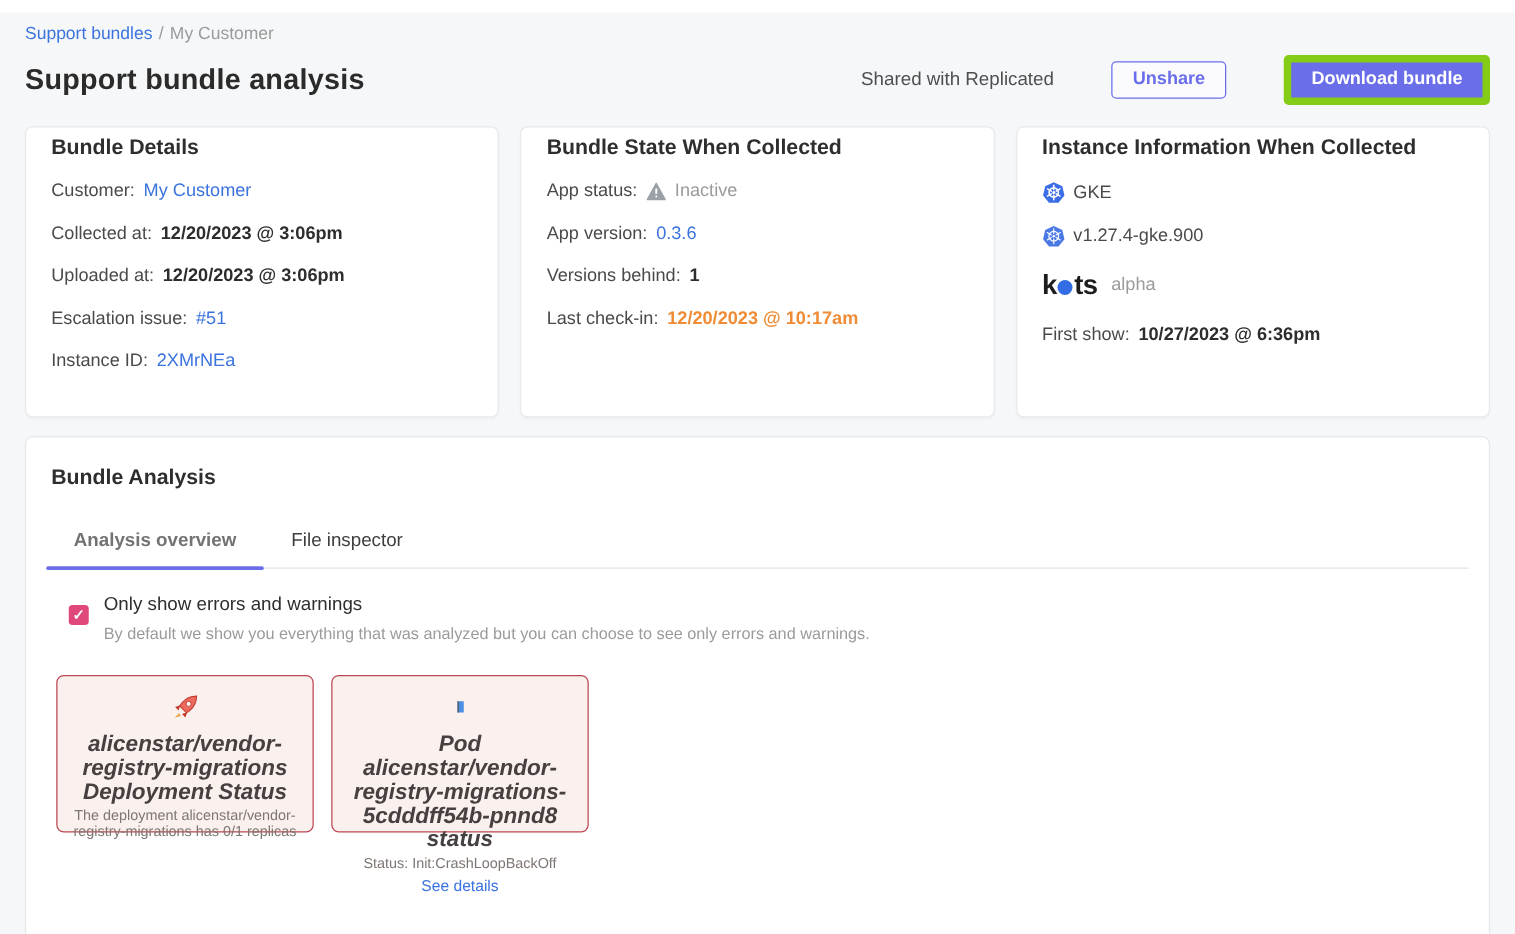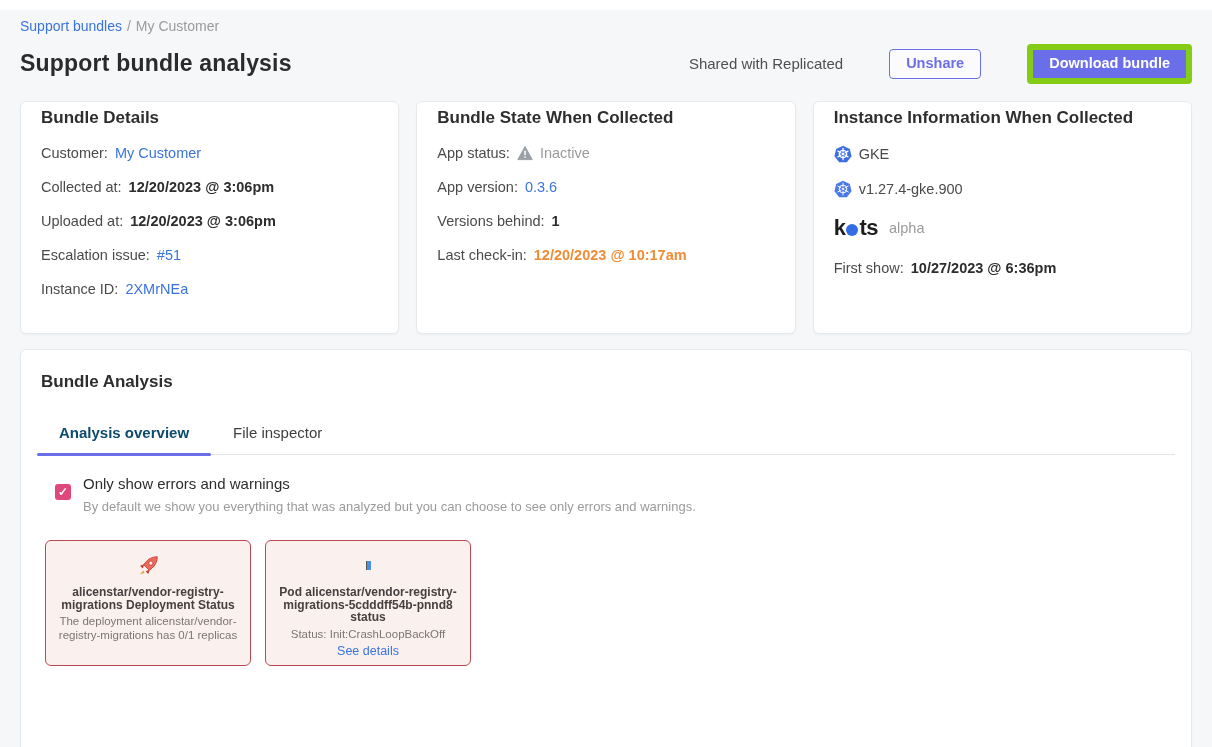--- a/index.html
+++ b/index.html
@@ -52,37 +52,37 @@
             display: inline-block; margin: 4px 1px 0; }
   .kots-channel { font-size: 14.5px; color: #9b9b9b; margin-left: 11px; }
 
   
   .analysis-card { background: #fff; border: 1px solid #e7eaec; border-radius: 6px;
                    margin-top: 15px; height: 440px; padding: 18px 16px;
                    box-shadow: 0 1px 2px rgba(0,0,0,.04); }
   .analysis-title { font-size: 17px; font-weight: bold; color: #2e2e2e; margin: 4px 0 12px 4px; }
   .tabs { display: flex; margin-top: 24px; border-bottom: 1px solid #e4e4e4; }
   .tab { position: relative; padding: 8px 22px 13px; font-size: 15px; color: #3e3e3e; cursor: pointer; }
-  .tab.active { color: #0c4a6e; font-weight: bold; }
+  .tab.active { color: #737373; font-weight: bold; }
   .tab.active::after { content: ""; position: absolute; left: 0; right: 0; bottom: -2px;
                        height: 3px; background: #6a6ee9; border-radius: 2px; }
 
   .filter-row { display: flex; align-items: flex-start; gap: 12px; margin: 20px 0 0 18px; }
   .checkbox { width: 16px; height: 16px; border-radius: 3px; background: #e0477b;
               display: flex; align-items: center; justify-content: center;
               color: #fff; font-size: 12px; font-weight: bold; margin-top: 9px; cursor: pointer; }
   .filter-label { font-size: 15px; color: #2e2e2e; }
   .filter-desc { font-size: 13px; color: #9b9b9b; margin-top: 7px; }
 
   .error-cards { display: flex; gap: 14px; margin: 26px 0 0 8px; }
   .error-card { width: 206px; height: 126px; background: #faf0ee; border: 1px solid #bc4752;
                 border-radius: 6px; padding: 13px 10px; text-align: center; cursor: pointer; }
   .error-icon-wrap { height: 24px; display: flex; align-items: center; justify-content: center; }
-  .error-title { font-size: 12px; font-weight: bold; color: #474040; line-height: 1.06;
-                 margin-top: 8px; word-wrap: break-word; }
+  .error-title { font-size: 18px; font-weight: bold; color: #474040; line-height: 1.06;
+                 margin-top: 8px; word-wrap: break-word; font-style: italic; }
   .error-desc { font-size: 11.5px; color: #7d7672; line-height: 1.15; margin-top: 4px; }
   .error-link { font-size: 12.5px; color: #3b73de; margin-top: 3px; cursor: pointer; }
   .broken-img { width: 5px; height: 9px; background: #4a90e2; border-left: 1px solid #555;
                 display: inline-block; }
 </style>
 </head>
 <body>
 
 <div class="top-strip"></div>
 <div class="page">

